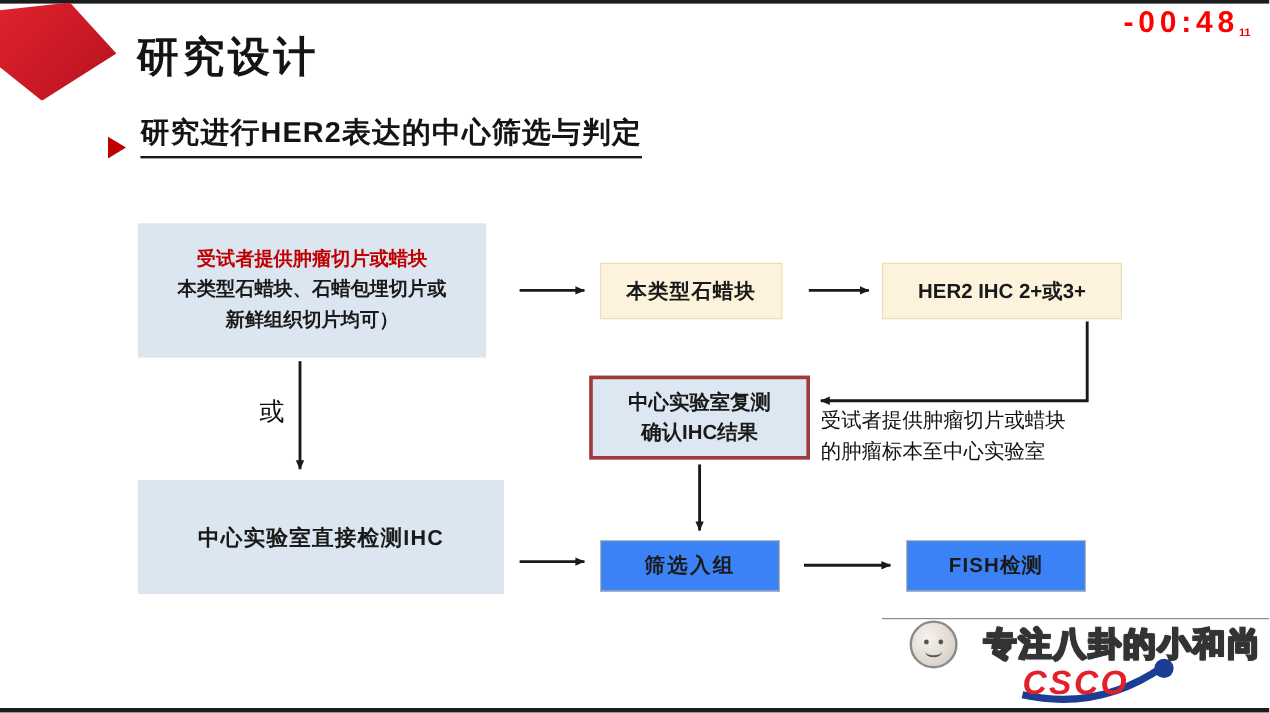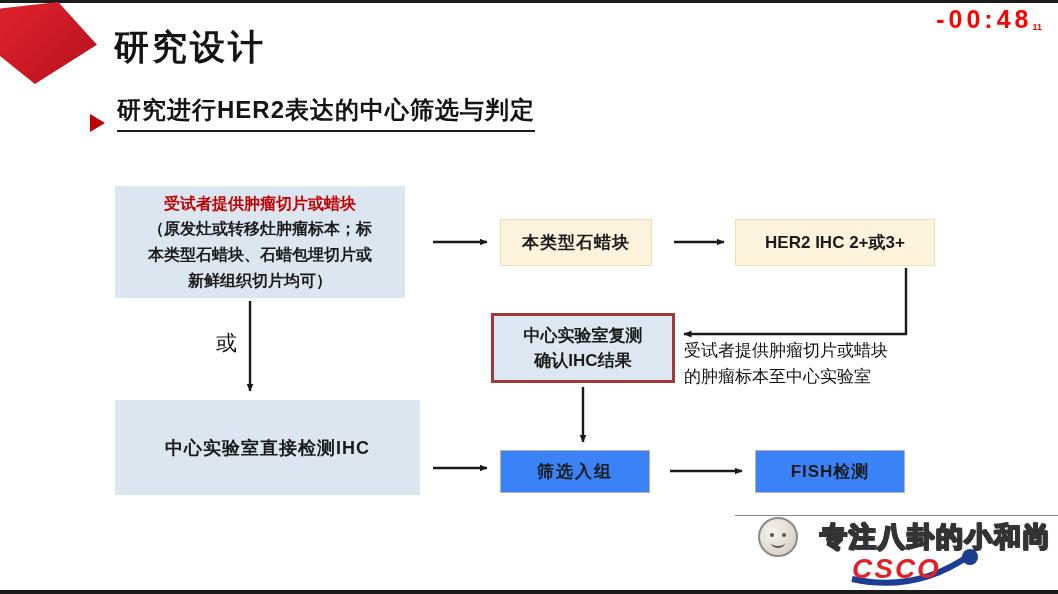--- a/index.html
+++ b/index.html
@@ -108,21 +108,20 @@
     <line x1="674" y1="242" x2="724" y2="242" stroke="#1a1a1a" stroke-width="2.4" marker-end="url(#ah)"></line>
     <path d="M906 268 L906 334 L684 334" fill="none" stroke="#1a1a1a" stroke-width="2.4" marker-end="url(#ah)"></path>
     <line x1="250" y1="301" x2="250" y2="391" stroke="#1a1a1a" stroke-width="2.4" marker-end="url(#ah)"></line>
     <line x1="583" y1="387" x2="583" y2="442" stroke="#1a1a1a" stroke-width="2.4" marker-end="url(#ah)"></line>
     <line x1="433" y1="468" x2="487" y2="468" stroke="#1a1a1a" stroke-width="2.4" marker-end="url(#ah)"></line>
     <line x1="670" y1="471" x2="742" y2="471" stroke="#1a1a1a" stroke-width="2.4" marker-end="url(#ah)"></line>
   </svg>
 
   <div class="box specimen">
     <div class="red-line">受试者提供肿瘤切片或蜡块</div>
-    <div>（原发灶或转移灶肿瘤标本；标</div>
     <div>本类型石蜡块、石蜡包埋切片或</div>
     <div>新鲜组织切片均可）</div>
   </div>
 
   <div class="box cream center-test">本类型石蜡块</div>
 
   <div class="box cream her2">HER2 IHC 2+或3+</div>
 
   <div class="or-label">或</div>
 

